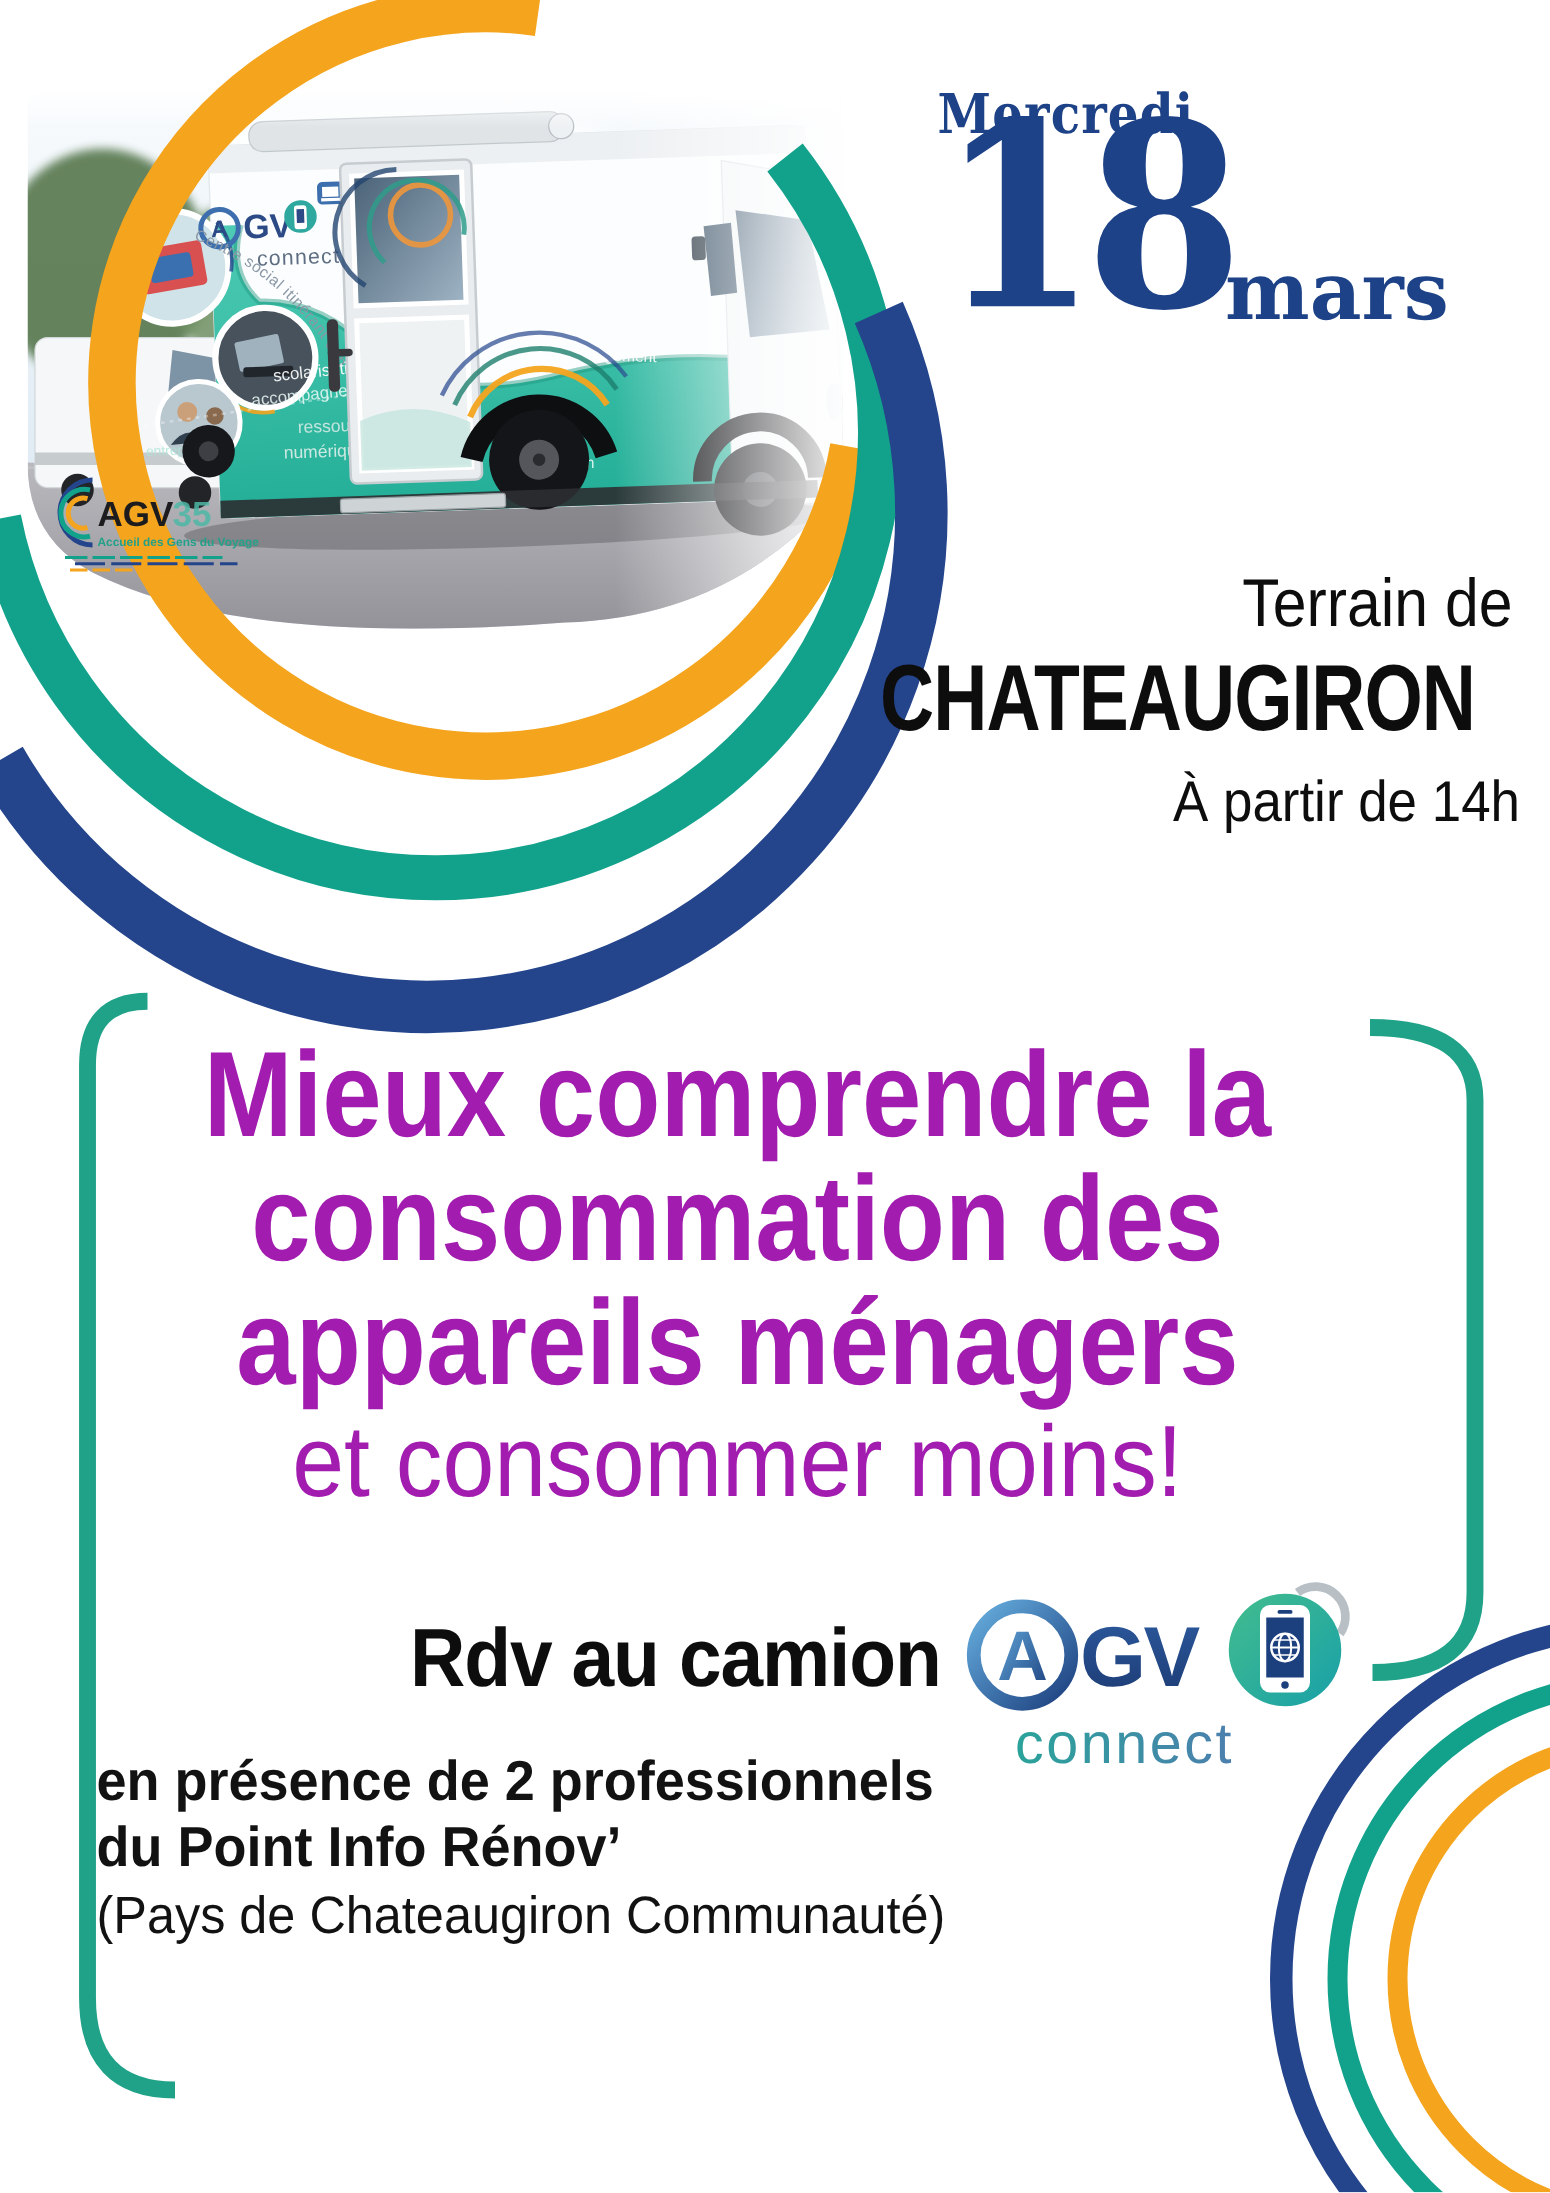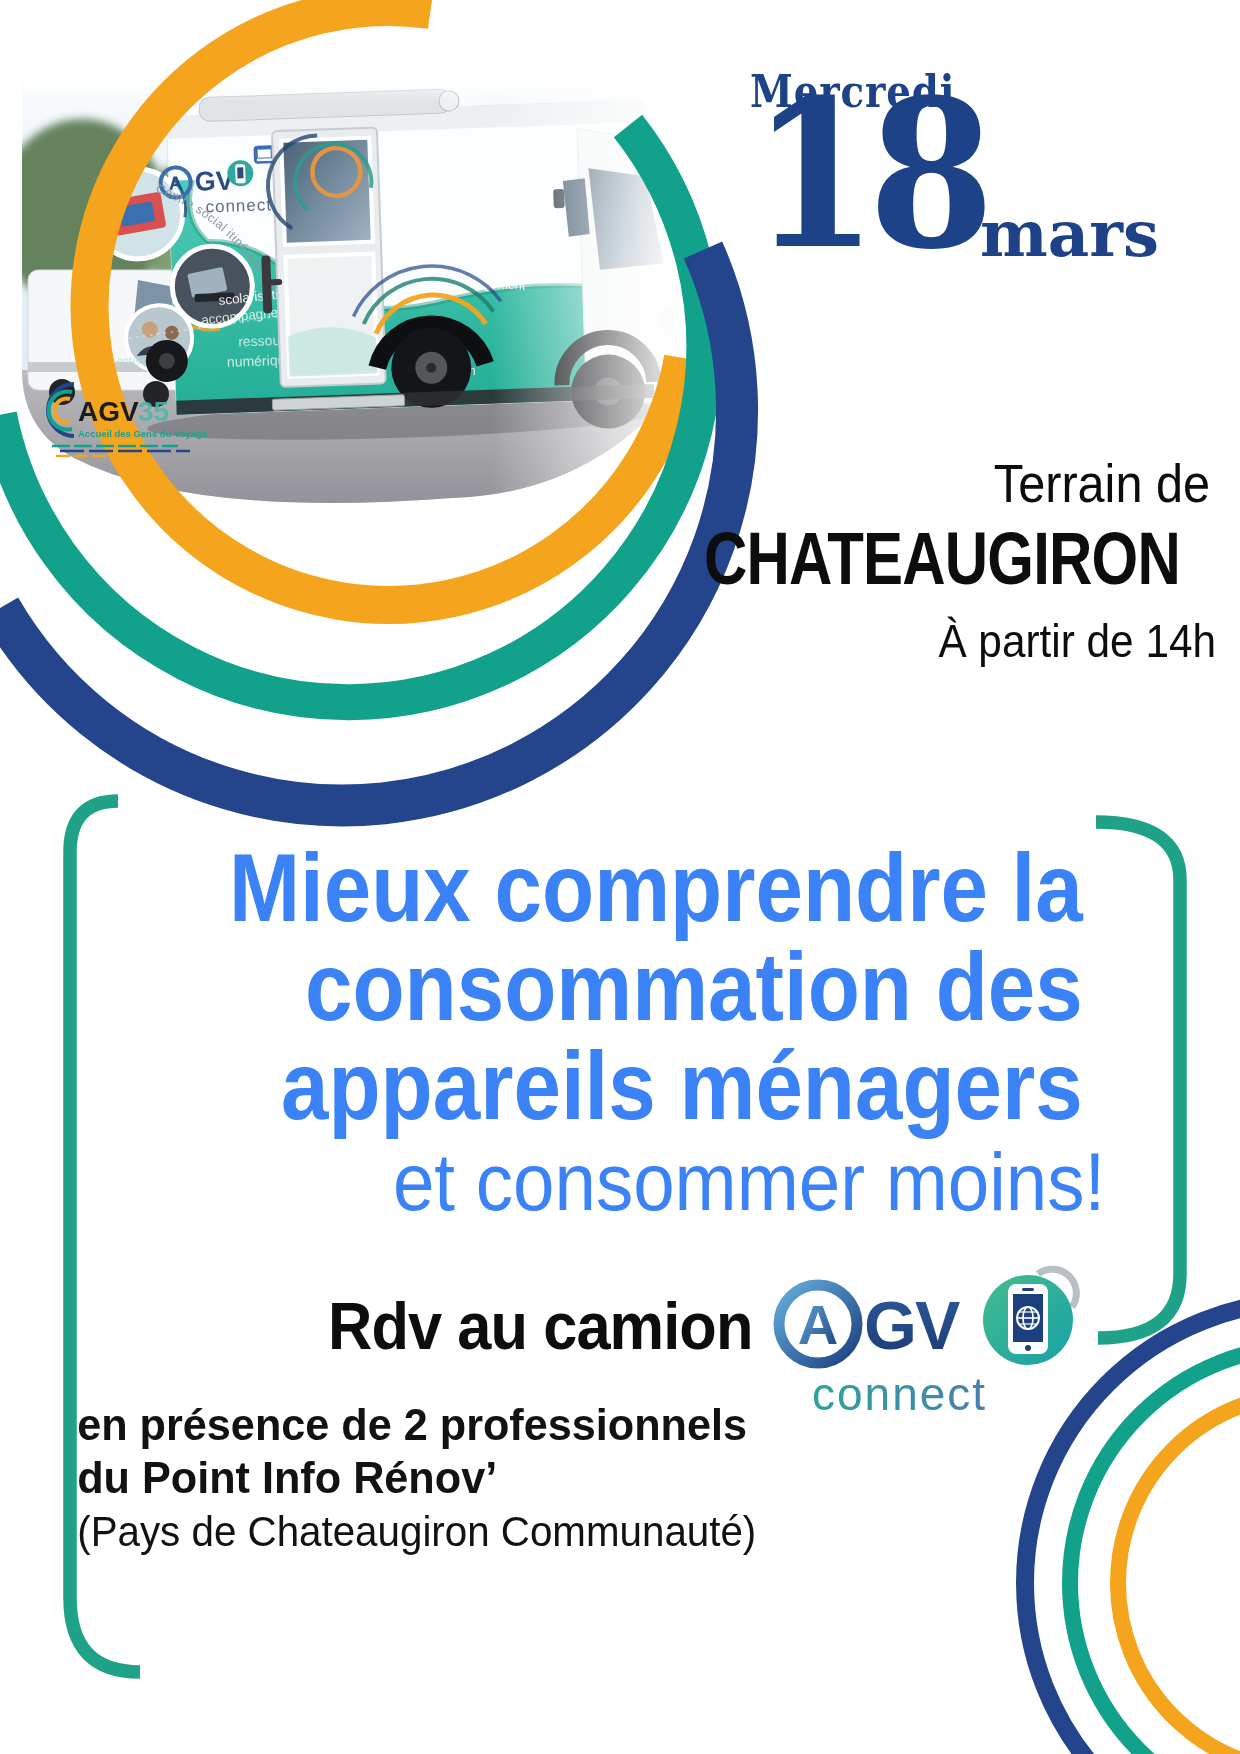--- a/index.html
+++ b/index.html
@@ -17,21 +17,21 @@
   .month{left:980px;top:196px;font-family:"DejaVu Serif",serif;font-weight:bold;
          font-size:64px;color:#1d4287;text-align:center;}
 
   
   .venue{left:640px;top:452px;width:600px;text-align:right;color:#0d0d0d;}
   .venue-intro{font-size:54px;font-weight:400;transform:scaleX(.9);line-height:62px;}
   .venue-name{font-size:75px;font-weight:700;transform:scaleX(.8);line-height:80px;margin-top:4px;letter-spacing:-1px;}
   .venue-time{font-size:46px;font-weight:400;transform:scaleX(.92);line-height:54px;margin-top:16px;}
 
   
-  .headline{left:30px;top:826px;width:1120px;text-align:right;color:#3b82f6;margin-top:12px;}
+  .headline{left:30px;top:826px;width:1120px;text-align:center;color:#a21caf;}
   .hl{font-weight:700;font-size:97px;line-height:99px;transform:scaleX(.88);}
   .hl4{font-weight:400;font-size:81px;line-height:90px;transform:scaleX(.92);margin-top:2px;}
 
   
   .cta{left:328px;top:1288px;font-size:66px;font-weight:800;color:#0d0d0d;
        transform:scaleX(.93);transform-origin:left top;letter-spacing:-1px;}
 
   
   .details{left:60px;top:1398px;width:860px;text-align:left;color:#121212;}
   .dt1{font-size:45px;font-weight:700;line-height:54px;transform:scaleX(.96);}

